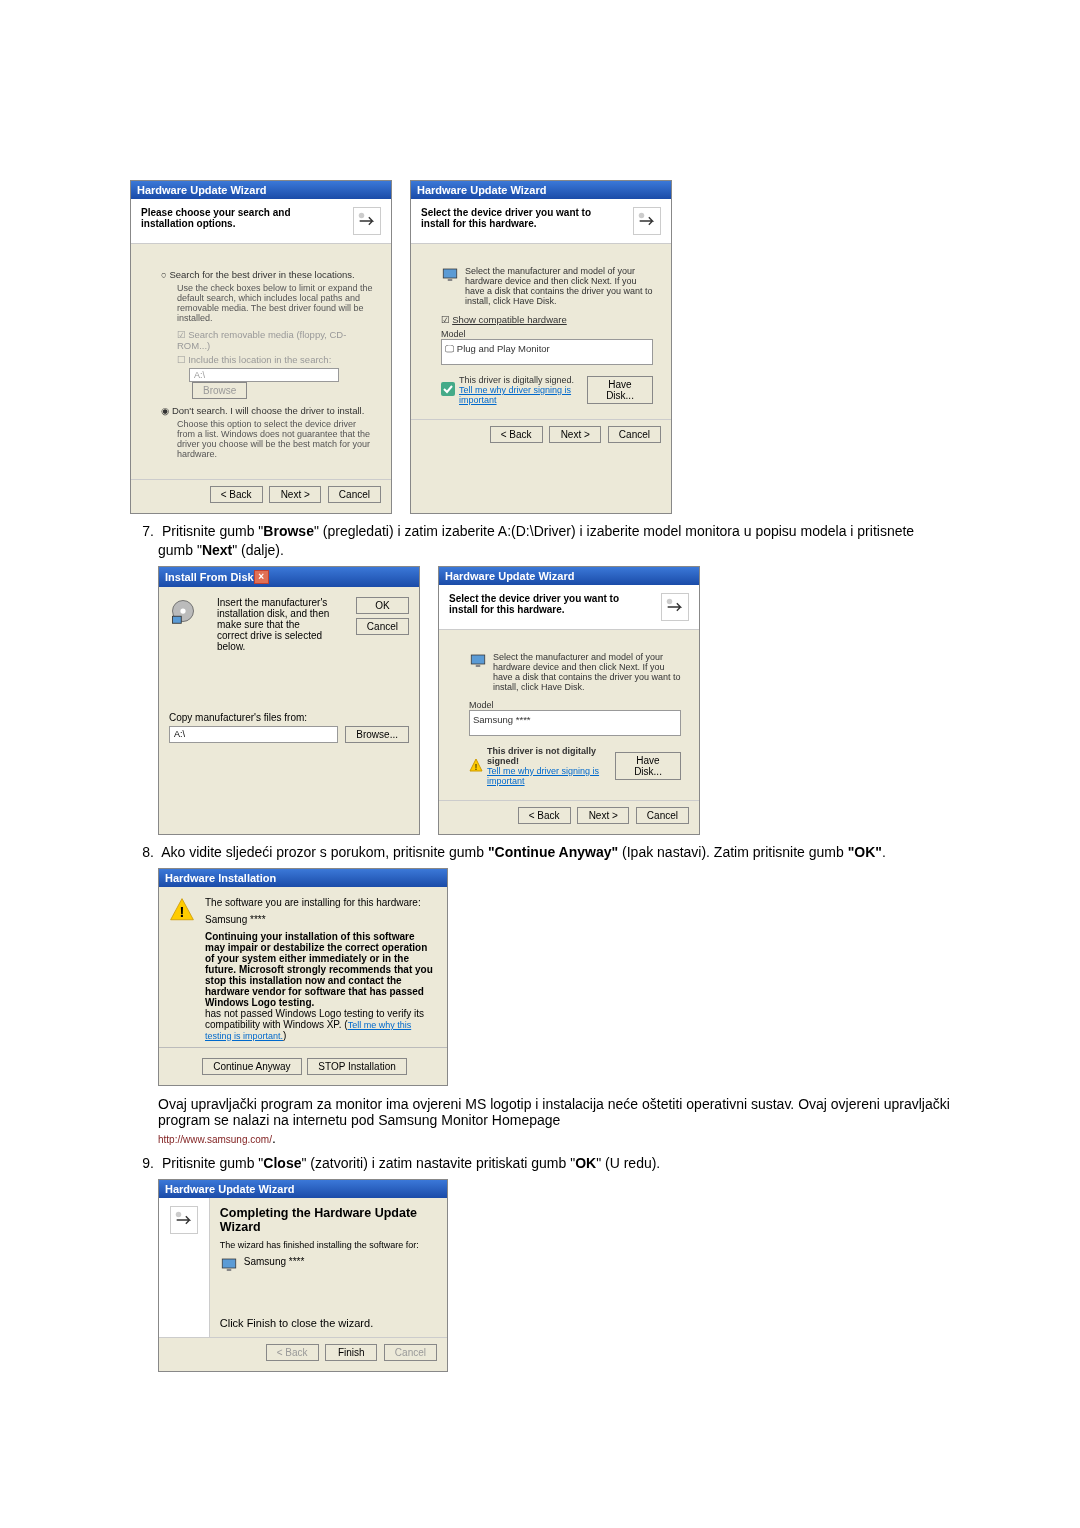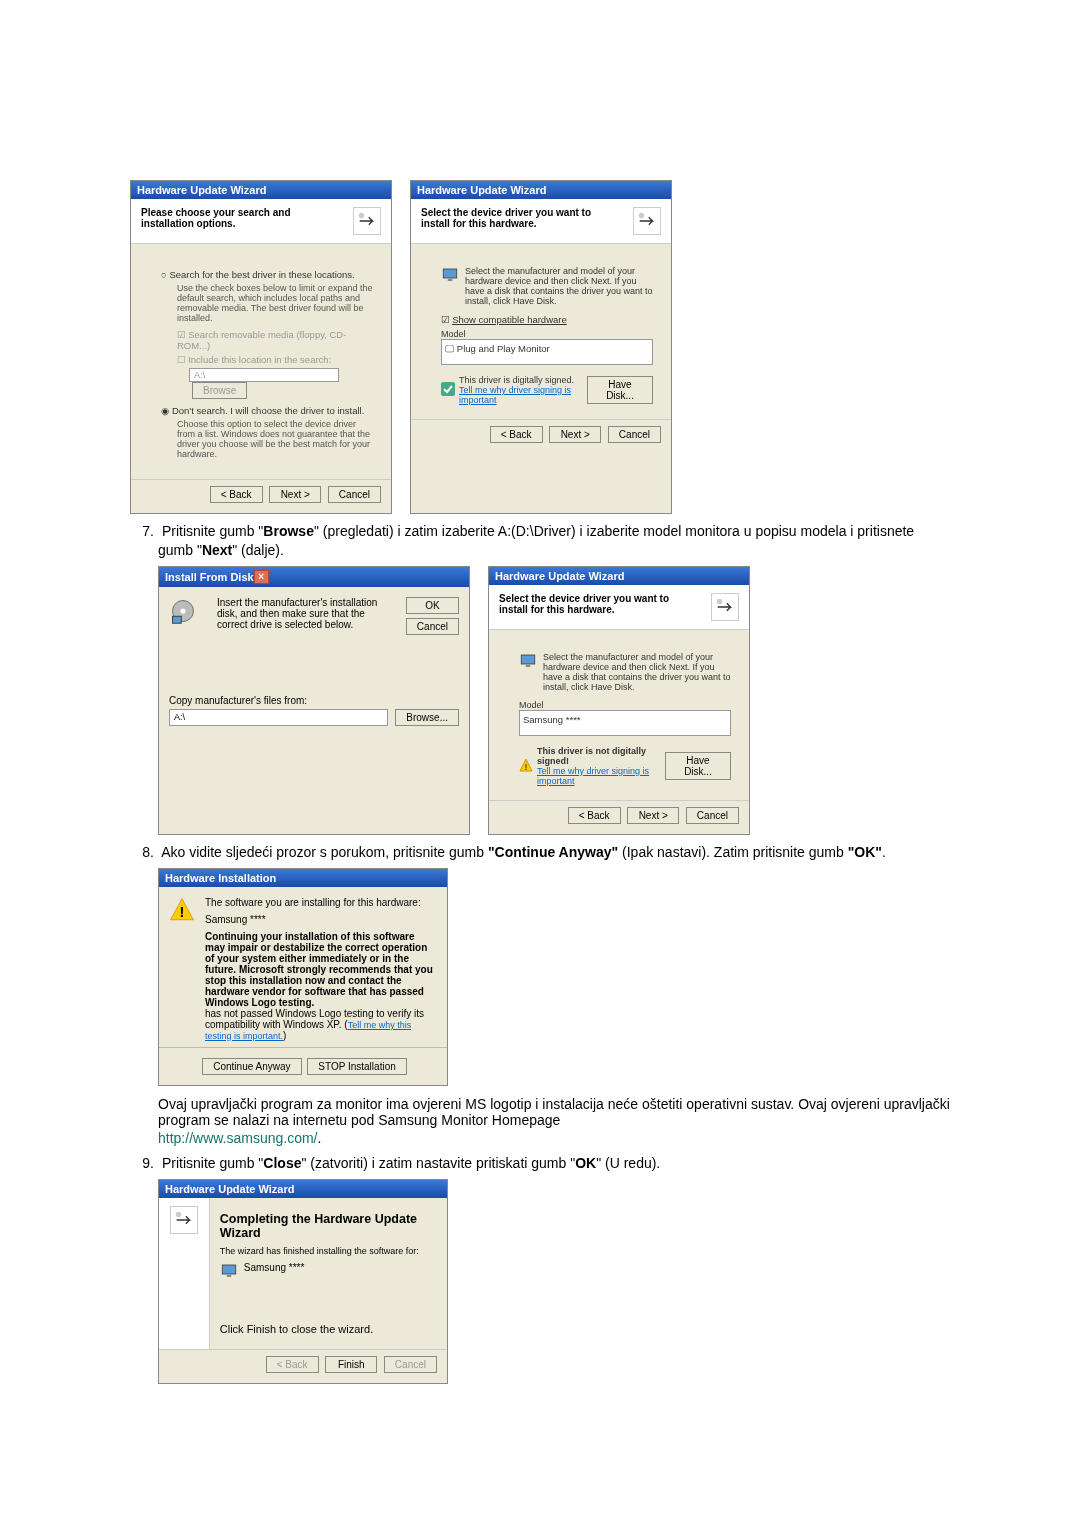--- a/index.html
+++ b/index.html
@@ -16,31 +16,31 @@
     .wiz-footer { padding: 6px 10px 10px; text-align: right; border-top: 1px solid #ccc; }
     .btn { font-size: 10px; padding: 2px 10px; background: #ece9d8; border: 1px solid #888; margin-left: 3px; min-width: 52px; }
     .btn.disabled { color: #999; }
     .radio-line { margin: 3px 0; font-size: 9.5px; }
     .sub-text { margin-left: 16px; font-size: 9px; color: #555; margin-bottom: 6px; }
     .disabled-opt { color: #999; }
     .inline-input { border: 1px solid #999; padding: 1px 4px; width: 150px; font-size: 9px; display:inline-block; background:#fff; }
     .step-text { margin: 8px 0 6px 28px; text-indent: -28px; padding-left: 0; font-size: 14px; line-height: 1.35; }
     .step-text .num { display:inline-block; width: 24px; text-align: right; margin-right: 4px; }
     .link { color: #0069cc; text-decoration: underline; font-size: 9px; }
-    .link2 { color: #0f766e; font-size: 14px; }
+    .link2 { color: #7f1d1d; font-size: 10px; }
     .model-box { border: 1px solid #999; background:#fff; padding: 3px; font-size: 9.5px; min-height: 26px; }
     .checkbox-line { font-size: 9.5px; margin-bottom: 4px; }
     .disk-icon { width: 28px; height: 28px; display:inline-block; vertical-align: top; }
     .install-dlg-body { background:#ece9d8; padding: 10px; font-size: 10px; }
     .warn-icon { width:26px; height:26px; }
     .sig-row { display:flex; align-items:center; gap:4px; margin-top:10px; }
     .divider { border: none; border-top: 1px solid #bbb; margin: 6px -10px; }
     .final-body { display:flex; background:#ece9d8; }
     .final-left { width: 55px; background:#fff; padding: 8px 6px; border-right:1px solid #ccc; }
-    .final-right { padding: 14px 10px; }
+    .final-right { padding: 8px 10px; }
     .finish-title { font-size: 12.5px; font-weight: bold; margin-bottom: 6px; }
     .para-text { font-size: 14px; margin: 10px 0 2px 28px; }
   </style>
 </head>
 <body>
 
 <div class="dialog-row">
 
   <div class="dialog" style="width:262px;">
     <div class="dlg-title">
@@ -120,21 +120,21 @@
   </div>
 </div>
 
 <div class="step-text">
   <span class="num">7.</span>
   <span>Pritisnite gumb "<b>Browse</b>" (pregledati) i zatim izaberite A:(D:\Driver) i izaberite model monitora u popisu modela i pritisnete gumb "<b>Next</b>" (dalje).</span>
 </div>
 
 <div class="dialog-row" style="margin-left:28px;">
 
-  <div class="dialog" style="width:312px;">
+  <div class="dialog" style="width:262px;">
     <div class="dlg-title">
       <span>Install From Disk</span>
       <span class="close-x">×</span>
     </div>
     <div class="install-dlg-body">
       <div style="display:flex; gap:20px; margin-bottom:10px;">
         <span class="disk-icon"><svg viewBox="0 0 32 32">
               <circle cx="16" cy="16" r="12" fill="#bbb" stroke="#666"></circle>
               <circle cx="16" cy="16" r="3" fill="#fff"></circle>
               <rect x="4" y="22" width="10" height="8" fill="#5b9bd5" stroke="#333"></rect>

